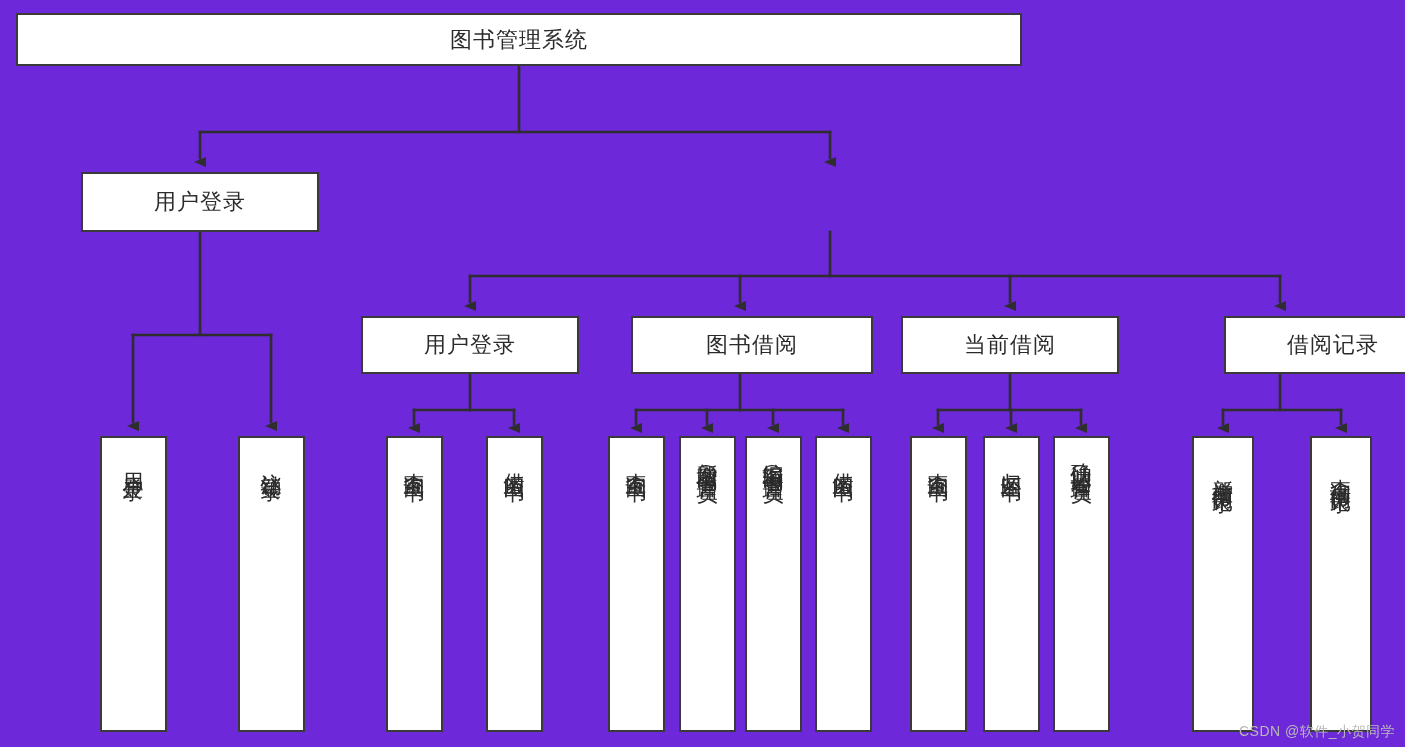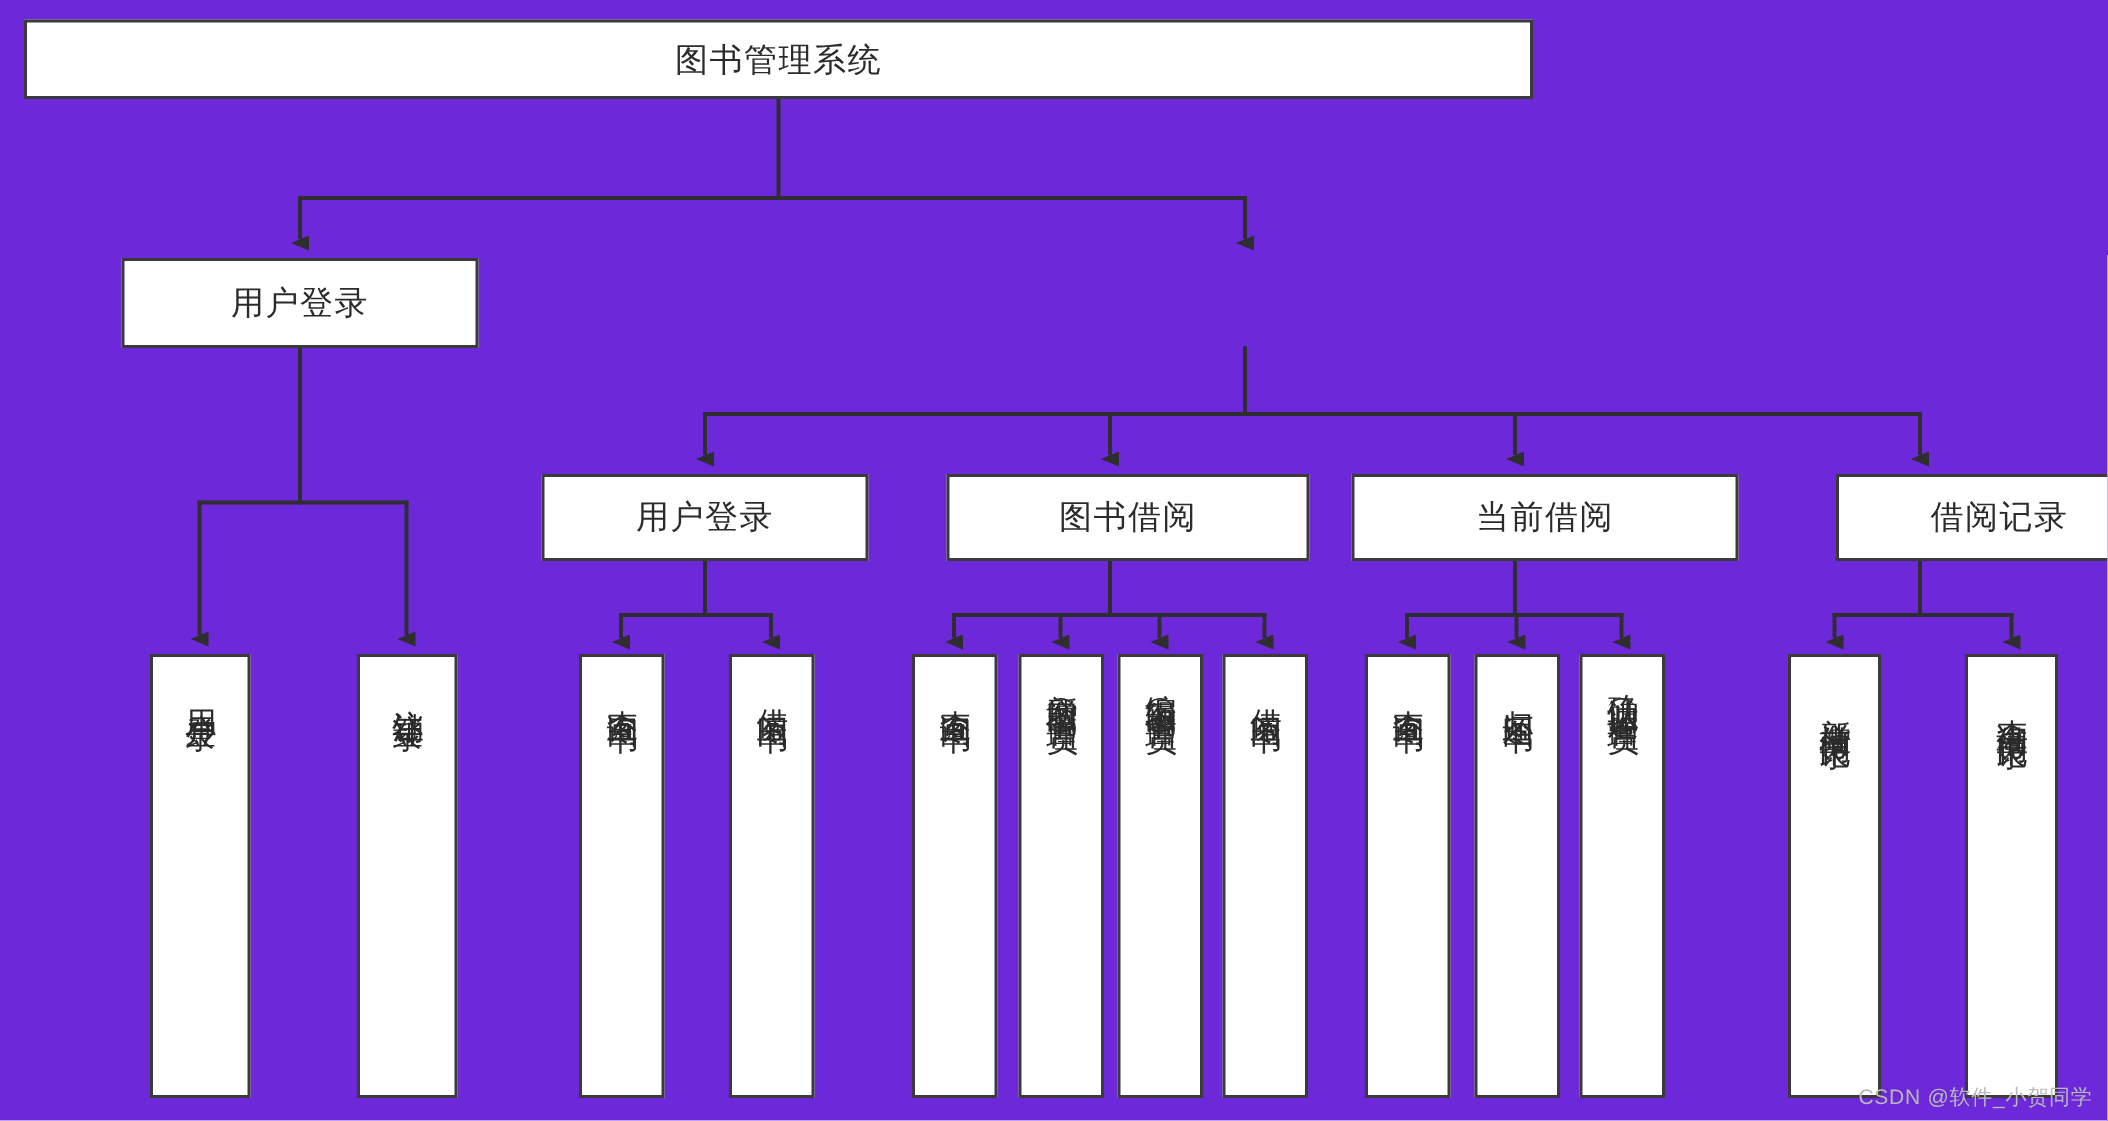--- a/index.html
+++ b/index.html
@@ -126,21 +126,21 @@
   <div class="node h" style="left:81px;top:172px;width:238px;height:60px;">
     <span class="lbl">用户登录</span>
   </div>
 
   <div class="node h" style="left:361px;top:316px;width:218px;height:58px;">
     <span class="lbl">用户登录</span>
   </div>
   <div class="node h" style="left:631px;top:316px;width:242px;height:58px;">
     <span class="lbl">图书借阅</span>
   </div>
-  <div class="node h" style="left:901px;top:316px;width:258px;height:58px;">
+  <div class="node h" style="left:901px;top:316px;width:218px;height:58px;">
     <span class="lbl">当前借阅</span>
   </div>
   <div class="node h" style="left:1224px;top:316px;width:218px;height:58px;">
     <span class="lbl">借阅记录</span>
   </div>
 
   <div class="node v" style="left:100px;top:436px;width:67px;height:296px;">
     <span class="lbl">用户登录</span>
   </div>
   <div class="node v" style="left:238px;top:436px;width:67px;height:296px;">

